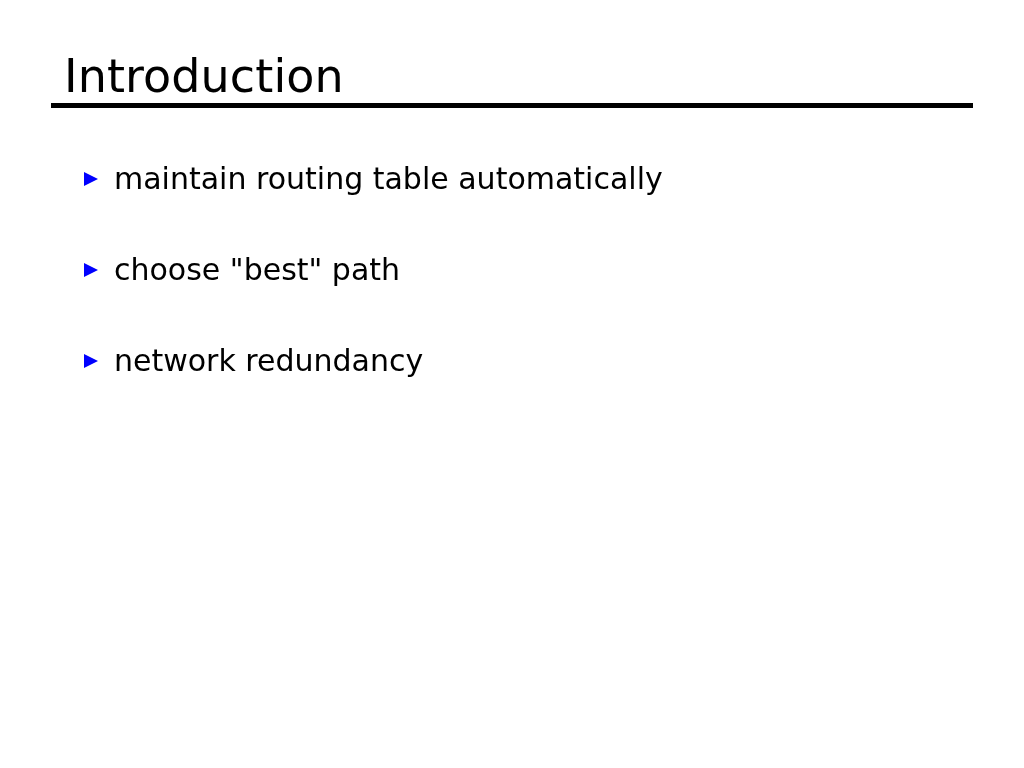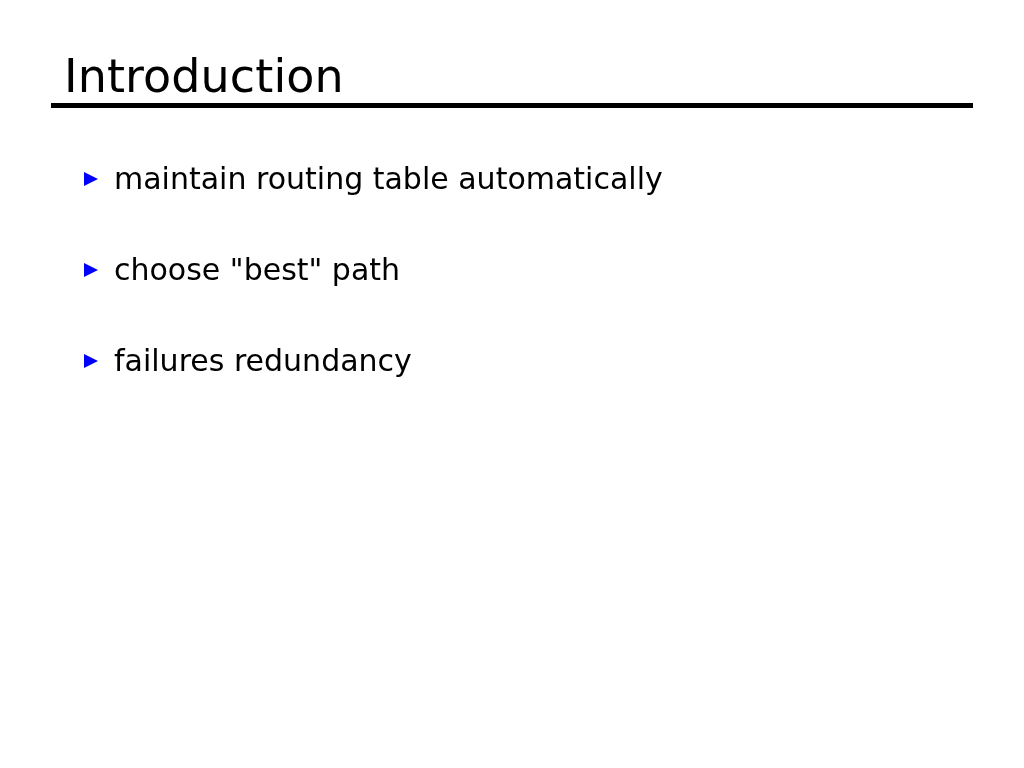--- a/index.html
+++ b/index.html
@@ -108,18 +108,18 @@
     </li>
 
     <li class="bullet-item">
       <span class="bullet-marker"></span>
       <span class="bullet-text">choose "best" path</span>
     </li>
 
 
     <li class="bullet-item">
       <span class="bullet-marker"></span>
-      <span class="bullet-text">failures redundancy</span>
+      <span class="bullet-text">network redundancy</span>
     </li>
 
   </ul>
 
 </div>
 
 </body></html>

